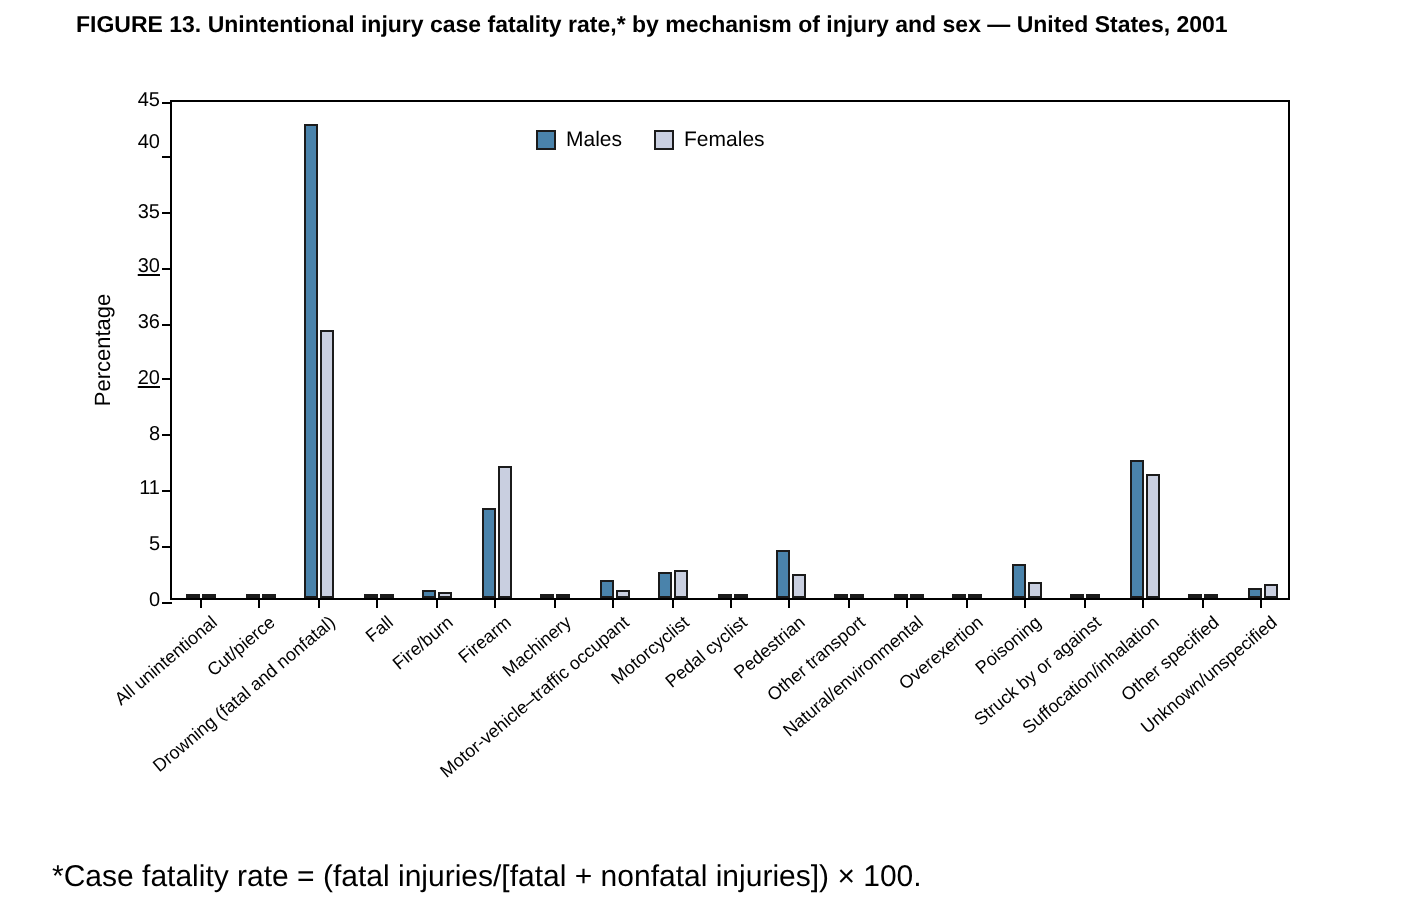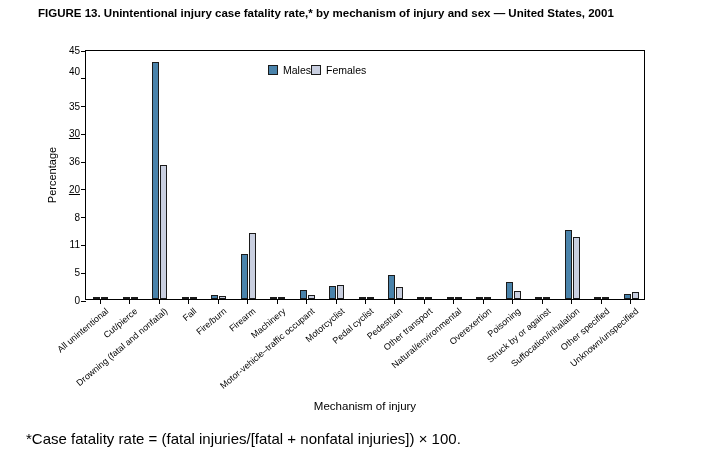--- a/index.html
+++ b/index.html
@@ -114,20 +114,21 @@
     transform-origin: left top;
     transform: rotate(-40deg) translate(-100%, 0);
     text-align: right;
   }
   #legend {
     position: absolute;
     left: 268px;
     top: 26px;
     display: flex;
     align-items: center;
+    gap: 16px;
     font-size: 10.5px;
   }
   .legend-item {
     display: flex;
     align-items: center;
     gap: 5px;
   }
   .legend-swatch {
     width: 10px;
     height: 10px;
@@ -260,17 +261,16 @@
       <div class="xtick-label" style="left: 431.368px;">Poisoning</div>
       <div class="xtick-mark" style="left: 456.842px;"></div>
       <div class="xtick-label" style="left: 460.842px;">Struck by or against</div>
       <div class="xtick-mark" style="left: 486.316px;"></div>
       <div class="xtick-label" style="left: 490.316px;">Suffocation/inhalation</div>
       <div class="xtick-mark" style="left: 515.789px;"></div>
       <div class="xtick-label" style="left: 519.789px;">Other specified</div>
       <div class="xtick-mark" style="left: 545.263px;"></div>
       <div class="xtick-label" style="left: 549.263px;">Unknown/unspecified</div>
     </div>
-  <div id="xlabel">Mechanism of injury</div>
 
 </div>
 
 <div id="footnote">*Case fatality rate = (fatal injuries/[fatal + nonfatal injuries]) × 100.</div>
 
 </body></html>

